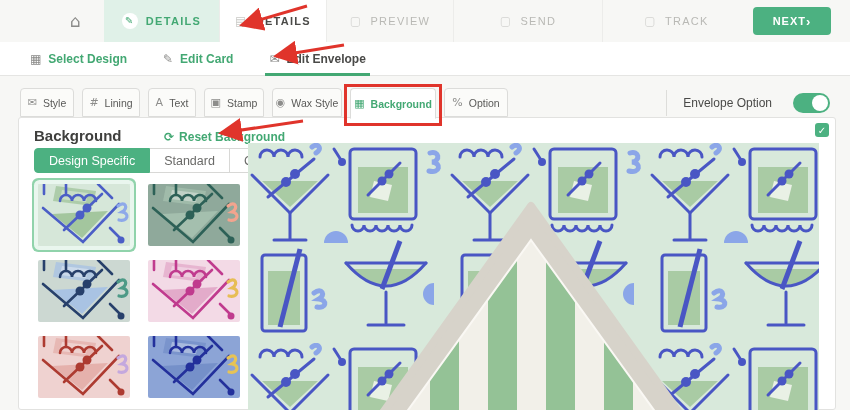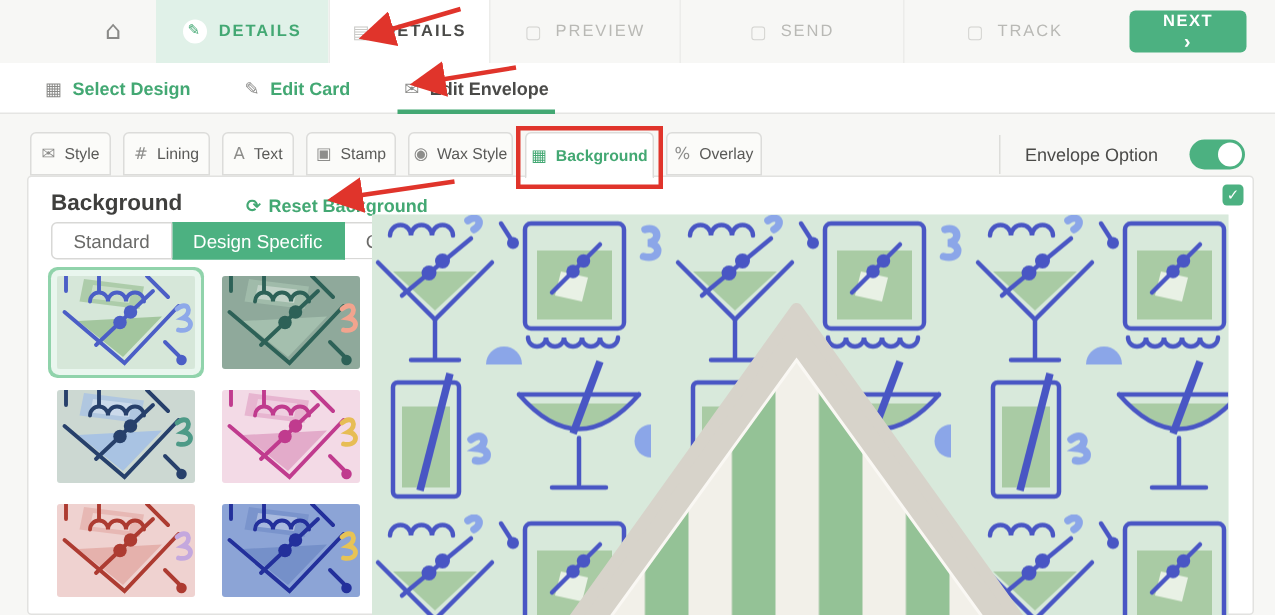--- a/index.html
+++ b/index.html
@@ -14,21 +14,21 @@
   .ttab{display:flex;align-items:center;justify-content:center;gap:8px;font-size:11px;
         letter-spacing:1.3px;color:#b9b9b5;border-left:1px solid #ececea;box-sizing:border-box;height:42px;}
   .ttab .ic{font-size:12px;color:#d4d4d1;}
   .t0{width:115px;background:var(--design-bg,#e0f1e8);color:var(--accent,#43a873);border-left:none;font-weight:bold;}
   .t0 .ic{color:var(--accent,#43a873);background:#fff;border-radius:50%;width:16px;height:16px;line-height:16px;text-align:center;font-size:10px;}
   .t1{width:107px;background:#fff;color:#4a4a48;font-weight:bold;}
   .t1 .ic{color:#c9c9c6;}
   .t2{width:127px;} .t3{width:149px;} .t4{width:148px;}
   .nextbtn{position:absolute;right:19px;top:7px;width:78px;height:28px;background:var(--accent2,#4cb181);
         color:#fff;font-size:11px;font-weight:bold;letter-spacing:1px;border-radius:4px;
-        display:flex;align-items:center;justify-content:center;gap:0;cursor:pointer;flex-direction:column;}
+        display:flex;align-items:center;justify-content:center;gap:0;cursor:pointer;}
   .nextbtn .chev{font-size:13px;font-weight:bold;}
 
   
   .subnav{position:absolute;left:0;top:42px;width:850px;height:34px;background:#fff;border-bottom:1px solid #e5e5e3;
           display:flex;align-items:center;padding-left:30px;gap:36px;box-sizing:border-box;}
   .snitem{position:relative;display:flex;align-items:center;gap:7px;font-size:12px;font-weight:bold;
           color:var(--accent,#43a873);height:34px;cursor:pointer;}
   .snitem .ic{color:#8a8a88;font-size:12px;font-weight:normal;}
   .snitem.active{color:#4a4a48;}
   .snitem.active::after{content:'';position:absolute;left:-4px;right:-4px;bottom:0;height:3px;background:var(--accent,#43a873);}
@@ -152,21 +152,21 @@
   <div class="etab e4">
     <span class="ic">◉</span>
     <span>Wax Style</span>
   </div>
   <div class="etab e5 active">
     <span class="ic">▦</span>
     <span>Background</span>
   </div>
   <div class="etab e6">
     <span class="ic">%</span>
-    <span>Overlay</span>
+    <span>Option</span>
   </div>
 </div>
 
 <div class="envopt">
   <span class="lbl">Envelope Option</span>
   <div class="toggle">
     <div class="knob"></div>
   </div>
 </div>
 
@@ -174,22 +174,22 @@
   <div class="phead">Background</div>
   <div class="reset">
     <span class="ic">⟳</span>
     <span>Reset Background</span>
   </div>
   <div class="prevopt">
     <span class="cbx ic">✓</span>
   </div>
 
   <div class="segs">
+    <div class="seg active">Design Specific</div>
     <div class="seg">Standard</div>
-    <div class="seg active">Design Specific</div>
     <div class="seg">Custom</div>
   </div>
 
   <div class="thumbs" id="thumbs">
       <div class="thumb sel" style="--bg: #d6e7d9; --line: #4b5ec6; --fill: #a3c69e; --taccent: #8ea9e9;">
     <svg viewBox="0 0 92 62" xmlns="http://www.w3.org/2000/svg">
       <rect width="92" height="62" style="fill:var(--bg)"></rect>
       <polygon points="18,2 58,7 55,22 15,17" style="fill:var(--fill);opacity:.8"></polygon>
       <polygon points="24,6 50,9 48,18 22,15" style="fill:#ffffff;opacity:.35"></polygon>
       <path d="M22,17 a6,6 0 0 1 12,0 a6,6 0 0 1 12,0 a6,6 0 0 1 12,0" class="tl"></path>

